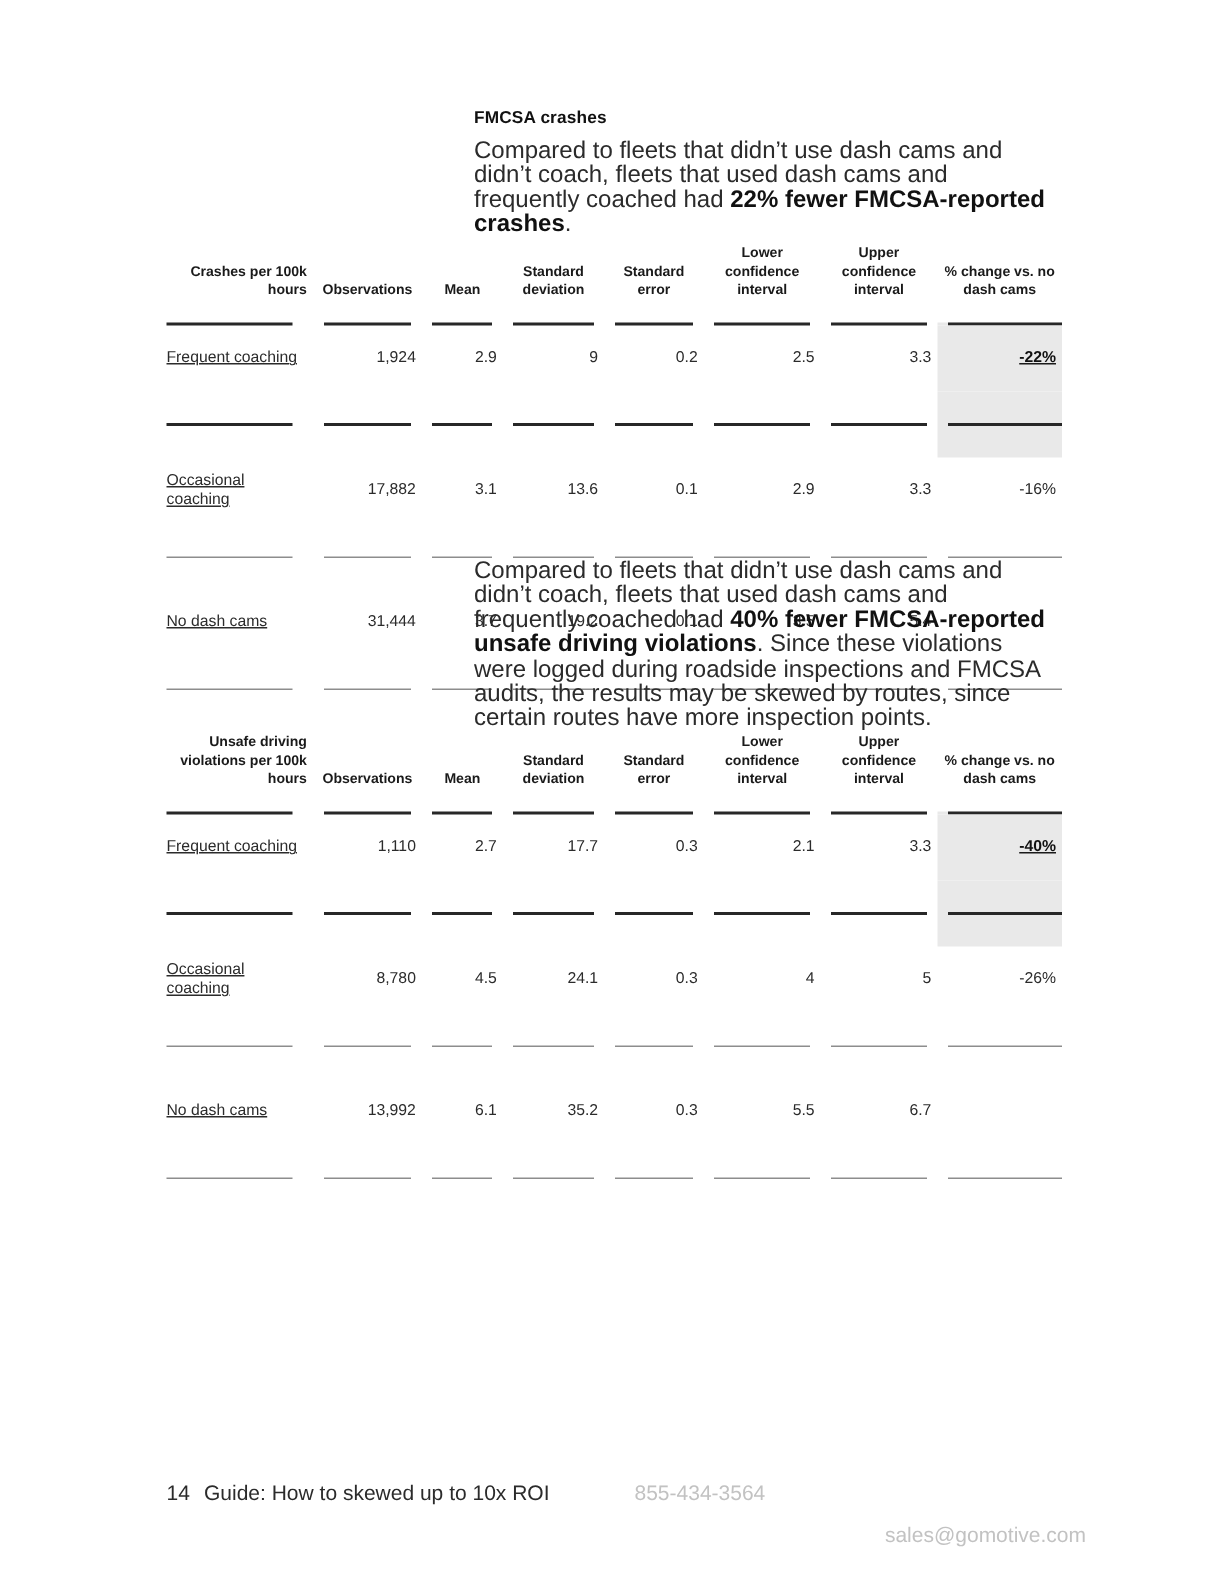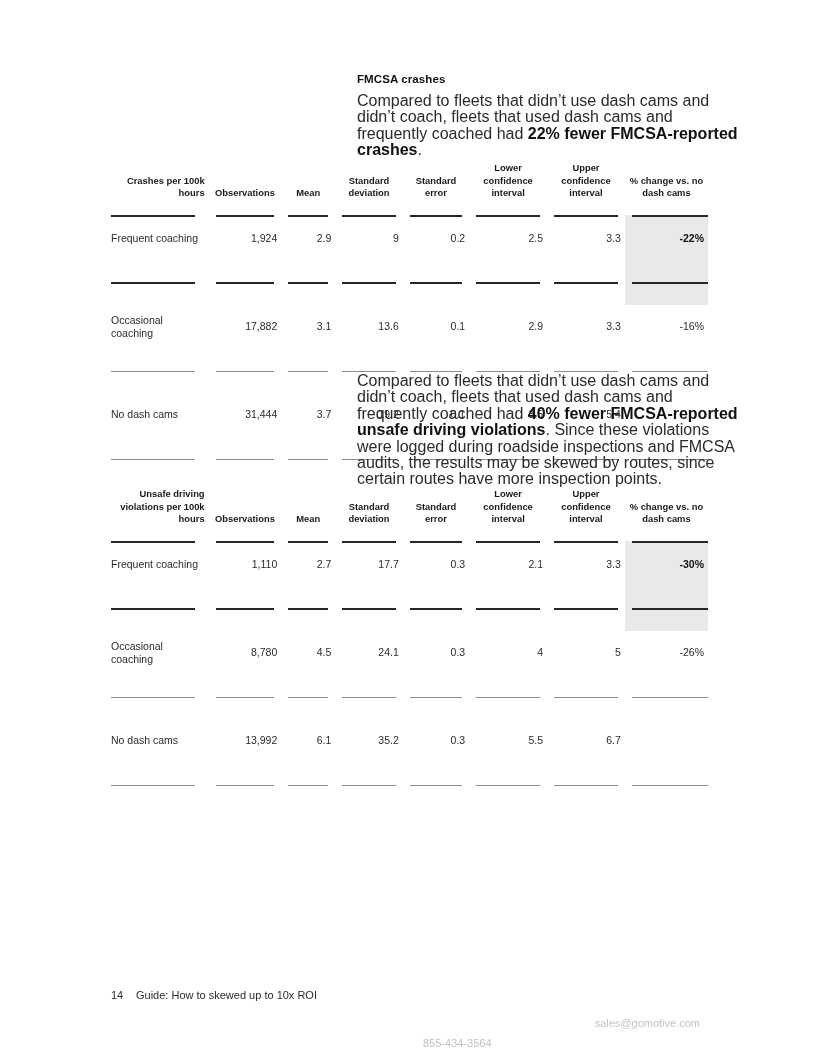--- a/index.html
+++ b/index.html
@@ -20,21 +20,20 @@
     position: absolute;
     inset: 0;
     background: #ffffff;
   }
 
   
   .section-intro {
     position: absolute;
     left: 316px;
     width: 390px;
-    margin-left: 41px;
   }
   .section-title {
     font-size: 11.5px;
     font-weight: bold;
     color: #111111;
     letter-spacing: 0.1px;
     margin: 0 0 7px 0;
     line-height: 14px;
   }
   .section-body {
@@ -113,62 +112,63 @@
     font-size: 10.5px;
     line-height: 13.5px;
     color: #2b2b2b;
     text-align: right;
     padding: 0 4px;
   }
   .cell-left .cell-inner {
     text-align: left;
     padding-left: 0;
     color: #2b2b2b;
+    text-decoration: underline;
   }
   .cell-highlight {
     background: #e9e9e9;
+    text-decoration: underline;
   }
   .cell-highlight .cell-inner {
     font-weight: bold;
     color: #111111;
   }
   .rule-row td {
     height: 0;
   }
 
   
   .sep-cell { padding: 0; height: 1px; }
 
   
   .footer {
     position: absolute;
     left: 111px;
-    right: 116px;
+    right: 92px;
     top: 987px;
     height: 16px;
-    font-size: 11px;
+    font-size: 14px;
     line-height: 16px;
     color: #2b2b2b;
   }
   .footer-page {
     position: absolute;
     left: 0;
     top: 0;
   }
   .footer-title {
     position: absolute;
     left: 25px;
     top: 0;
   }
   .footer-phone {
     position: absolute;
     left: 312px;
     top: 0;
     color: #c2c2c2;
-    margin-top: 48px;
   }
   .footer-email {
     position: absolute;
     right: 0;
     top: 0;
     color: #c2c2c2;
     margin-top: 28px;
   }
 </style>
 </head>
@@ -576,21 +576,21 @@
         <td>
             <div class="cell-inner">0.3</div>
           </td>
         <td>
             <div class="cell-inner">2.1</div>
           </td>
         <td>
             <div class="cell-inner">3.3</div>
           </td>
         <td class="cell-highlight">
-            <div class="cell-inner">-30%</div>
+            <div class="cell-inner">-40%</div>
           </td>
       </tr>
       <tr class="rule-row">
         <td class="sep-cell">
             <div class="rule-wrap flush-left">
               <div class="rule"></div>
             </div>
           </td>
         <td class="sep-cell">
             <div class="rule-wrap">

